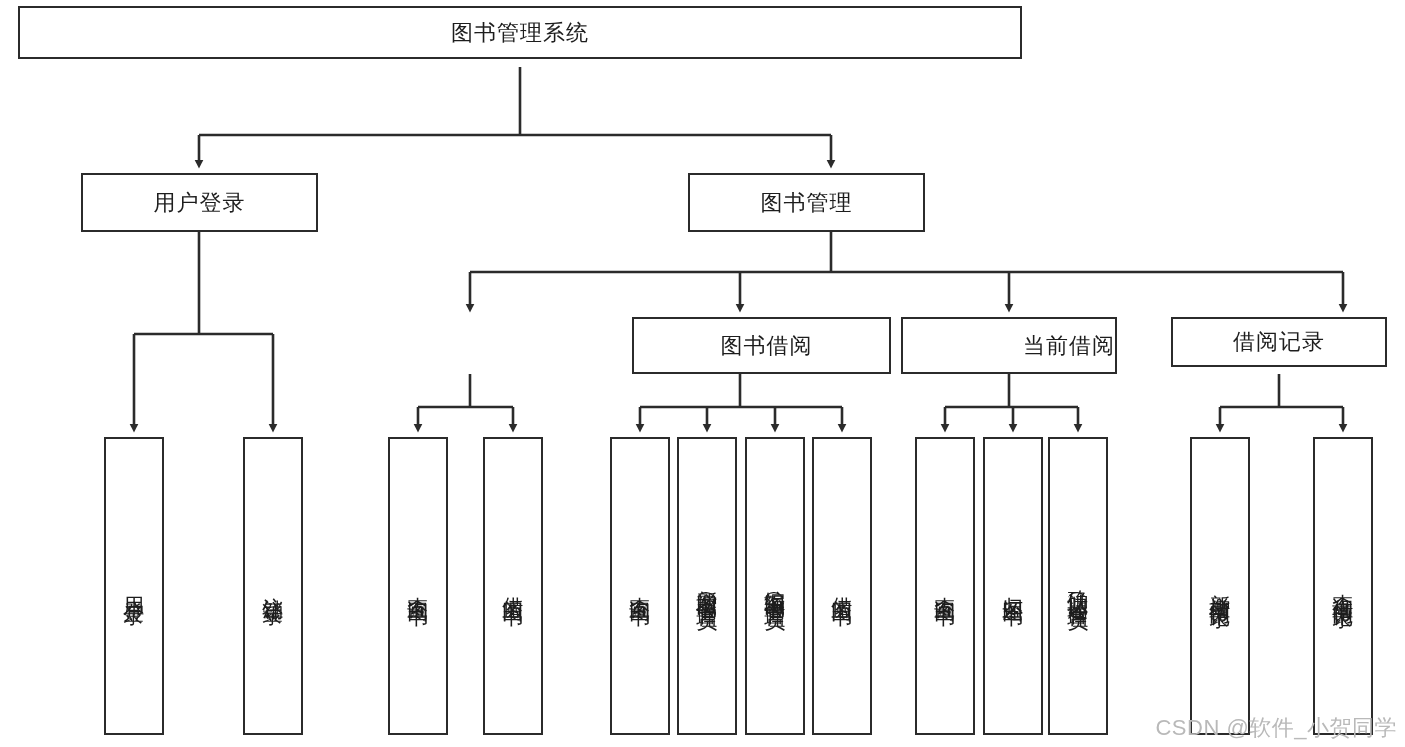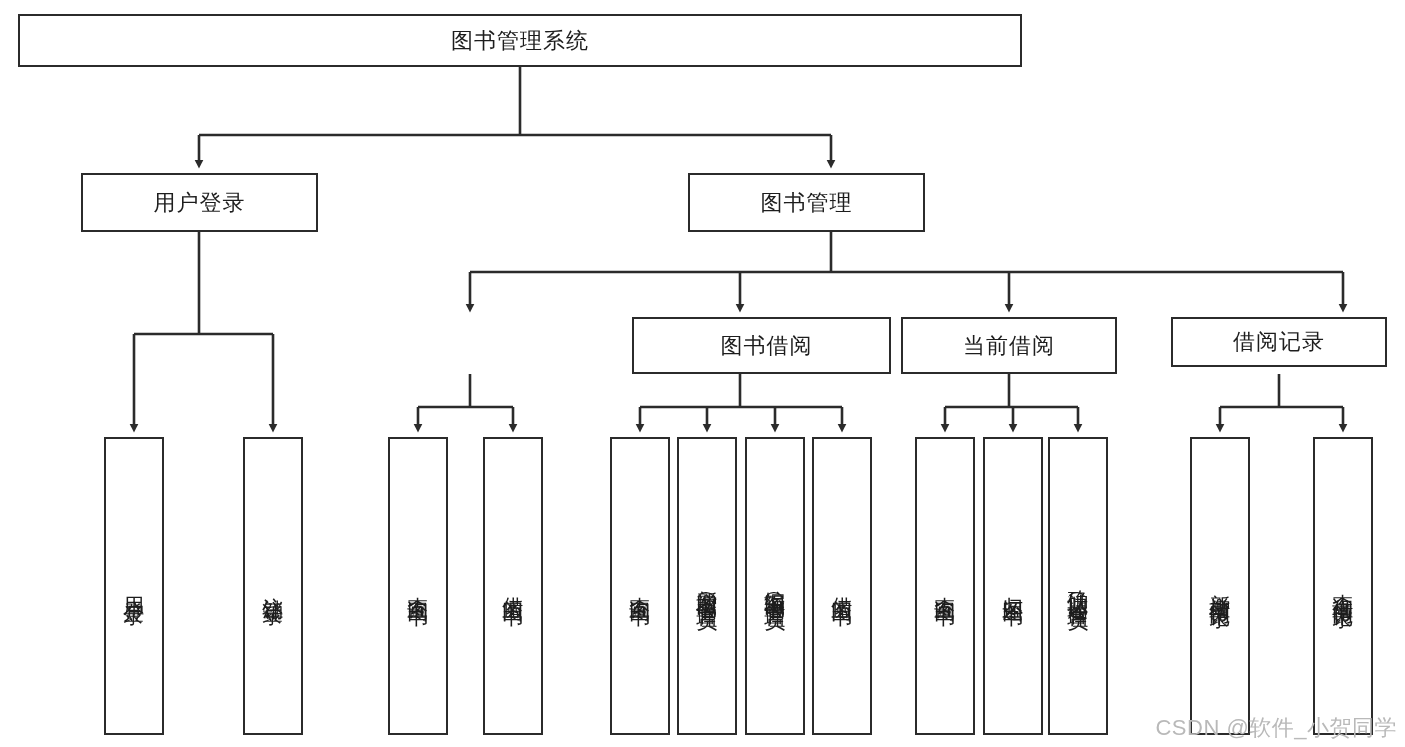--- a/index.html
+++ b/index.html
@@ -113,35 +113,35 @@
       <path d="M1013,407 L1013,428" marker-end="url(#arrow)"></path>
       <path d="M1078,407 L1078,428" marker-end="url(#arrow)"></path>
 
       <path d="M1279,374 L1279,407"></path>
       <path d="M1220,407 L1343,407"></path>
       <path d="M1220,407 L1220,428" marker-end="url(#arrow)"></path>
       <path d="M1343,407 L1343,428" marker-end="url(#arrow)"></path>
     </g>
   </svg>
 
-  <div class="node horiz" style="left:18px; top:14px; width:1004px; height:53px;">
+  <div class="node horiz" style="left:18px; top:6px; width:1004px; height:53px;">
     <span class="label">图书管理系统</span>
   </div>
 
   <div class="node horiz" style="left:81px; top:173px; width:237px; height:59px;">
     <span class="label">用户登录</span>
   </div>
   <div class="node horiz" style="left:688px; top:173px; width:237px; height:59px;">
     <span class="label">图书管理</span>
   </div>
 
   <div class="node horiz" style="left:632px; top:317px; width:259px; height:57px;padding-left:10px;">
     <span class="label">图书借阅</span>
   </div>
-  <div class="node horiz" style="left:901px; top:317px; width:216px; height:57px;">
+  <div class="node horiz" style="left:901px; top:317px; width:216px; height:57px;justify-content:flex-end;">
     <span class="label">当前借阅</span>
   </div>
   <div class="node horiz" style="left:1171px; top:317px; width:216px; height:50px;">
     <span class="label">借阅记录</span>
   </div>
 
   <div class="node vert" style="left:104px; top:437px; width:60px; height:298px;">
     <span class="label">用户登录</span>
   </div>
   <div class="node vert" style="left:243px; top:437px; width:60px; height:298px;">

